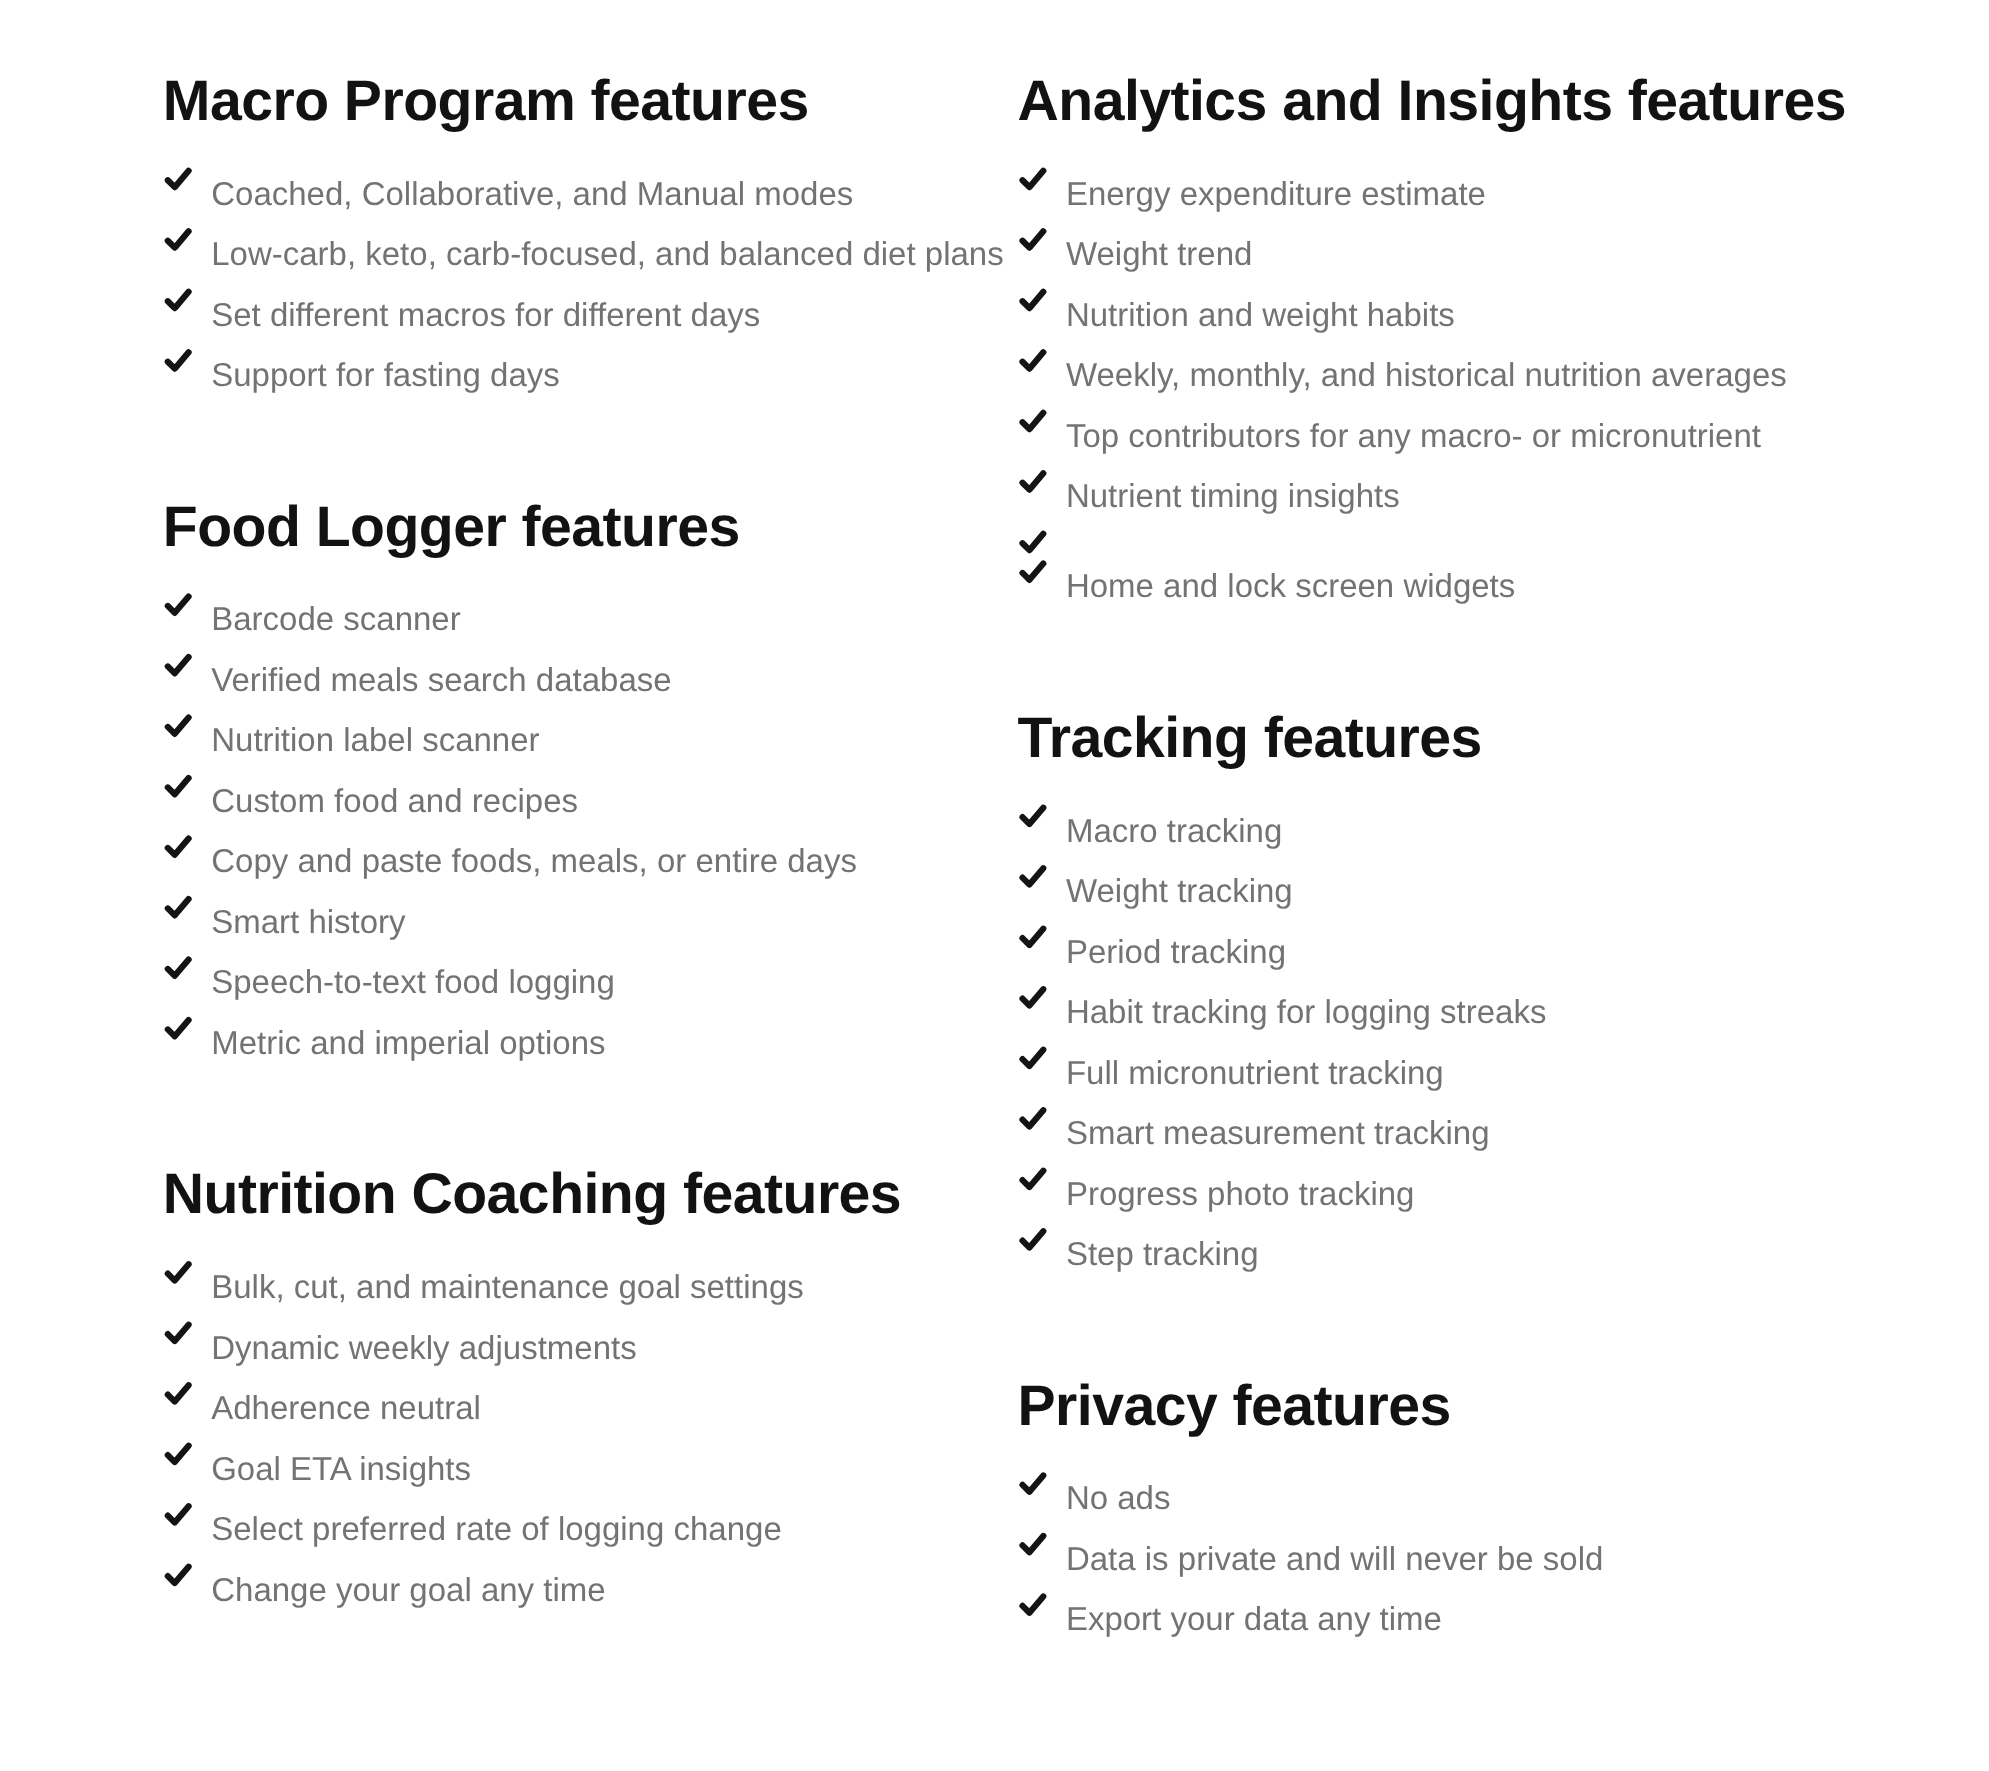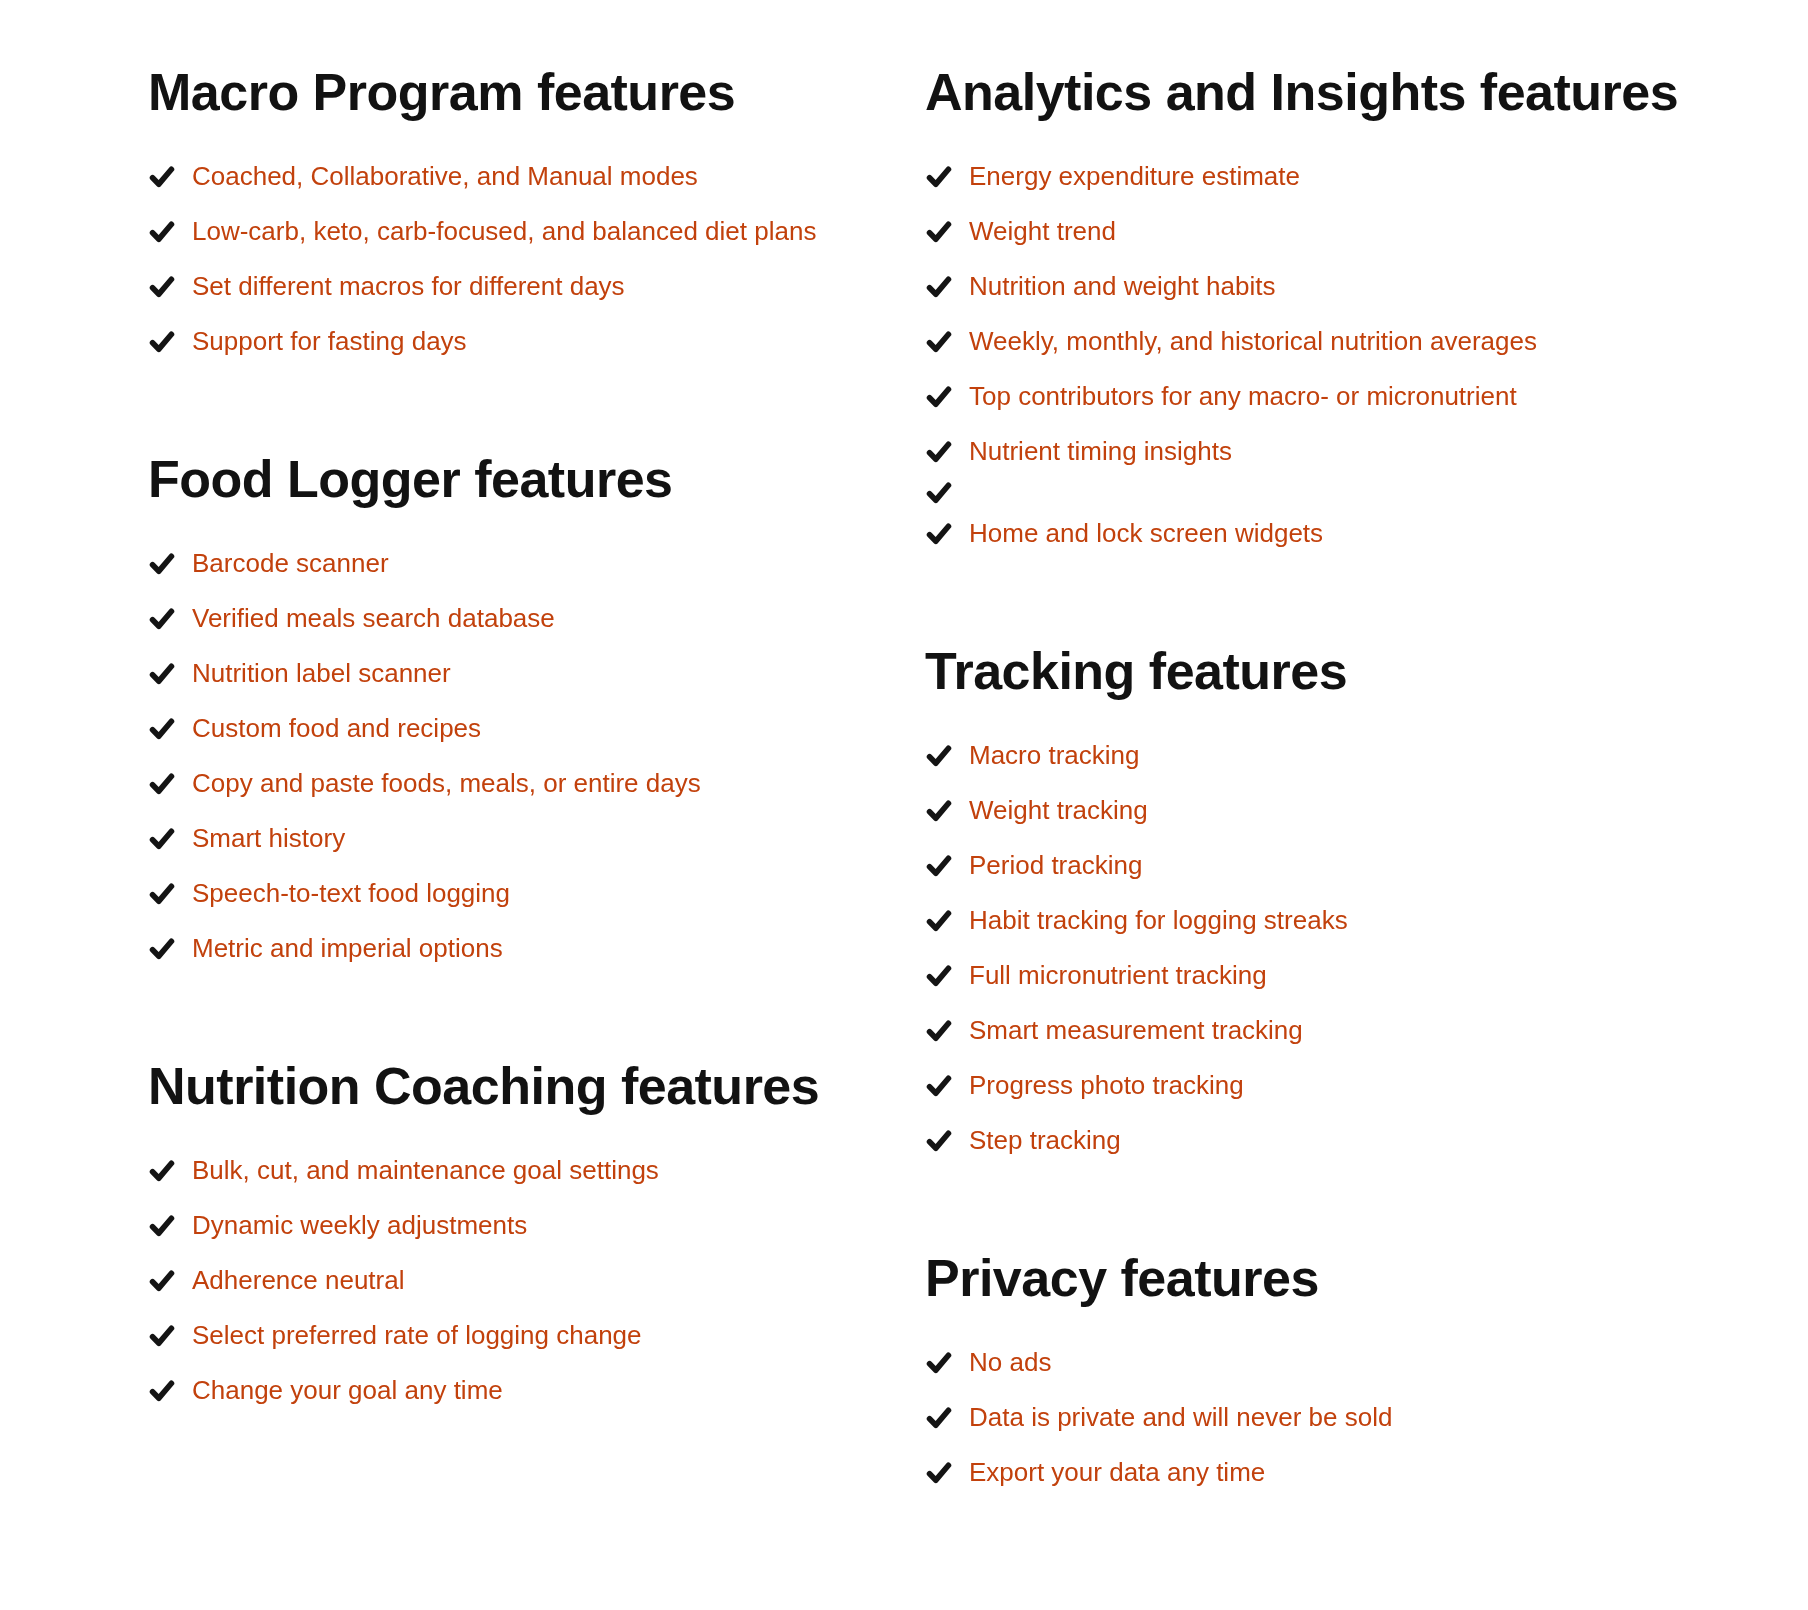--- a/index.html
+++ b/index.html
@@ -35,26 +35,25 @@
     letter-spacing: -0.5px;
     white-space: nowrap;
   }
   .feature-list {
     list-style: none;
     margin: 0;
     padding: 0;
   }
   .feature-item {
     display: flex;
-    align-items: center;
     gap: 16px;
-    font-size: 26px;
+    font-size: 30px;
     line-height: 55px;
     white-space: nowrap;
-    color: #c2410c;
+    color: #737373;
   }
   .check {
     flex: 0 0 auto;
     width: 28px;
     height: 27px;
     display: inline-flex;
     align-items: center;
     justify-content: center;
     color: #141414;
   }
@@ -204,20 +203,28 @@
               </svg>
             </span>
             <span class="feature-item-label">Adherence neutral</span>
           </li>
           <li class="feature-item">
             <span class="check" style="color: rgb(20, 20, 20);">
               <svg viewBox="0 0 24 24" fill="none" stroke="currentColor" stroke-width="5" stroke-linecap="round" stroke-linejoin="round">
                 <path d="M3.6 13.2 L9.2 18.8 L20.4 5.6"></path>
               </svg>
             </span>
+            <span class="feature-item-label">Goal ETA insights</span>
+          </li>
+          <li class="feature-item">
+            <span class="check" style="color: rgb(20, 20, 20);">
+              <svg viewBox="0 0 24 24" fill="none" stroke="currentColor" stroke-width="5" stroke-linecap="round" stroke-linejoin="round">
+                <path d="M3.6 13.2 L9.2 18.8 L20.4 5.6"></path>
+              </svg>
+            </span>
             <span class="feature-item-label">Select preferred rate of logging change</span>
           </li>
           <li class="feature-item">
             <span class="check" style="color: rgb(20, 20, 20);">
               <svg viewBox="0 0 24 24" fill="none" stroke="currentColor" stroke-width="5" stroke-linecap="round" stroke-linejoin="round">
                 <path d="M3.6 13.2 L9.2 18.8 L20.4 5.6"></path>
               </svg>
             </span>
             <span class="feature-item-label">Change your goal any time</span>
           </li>

